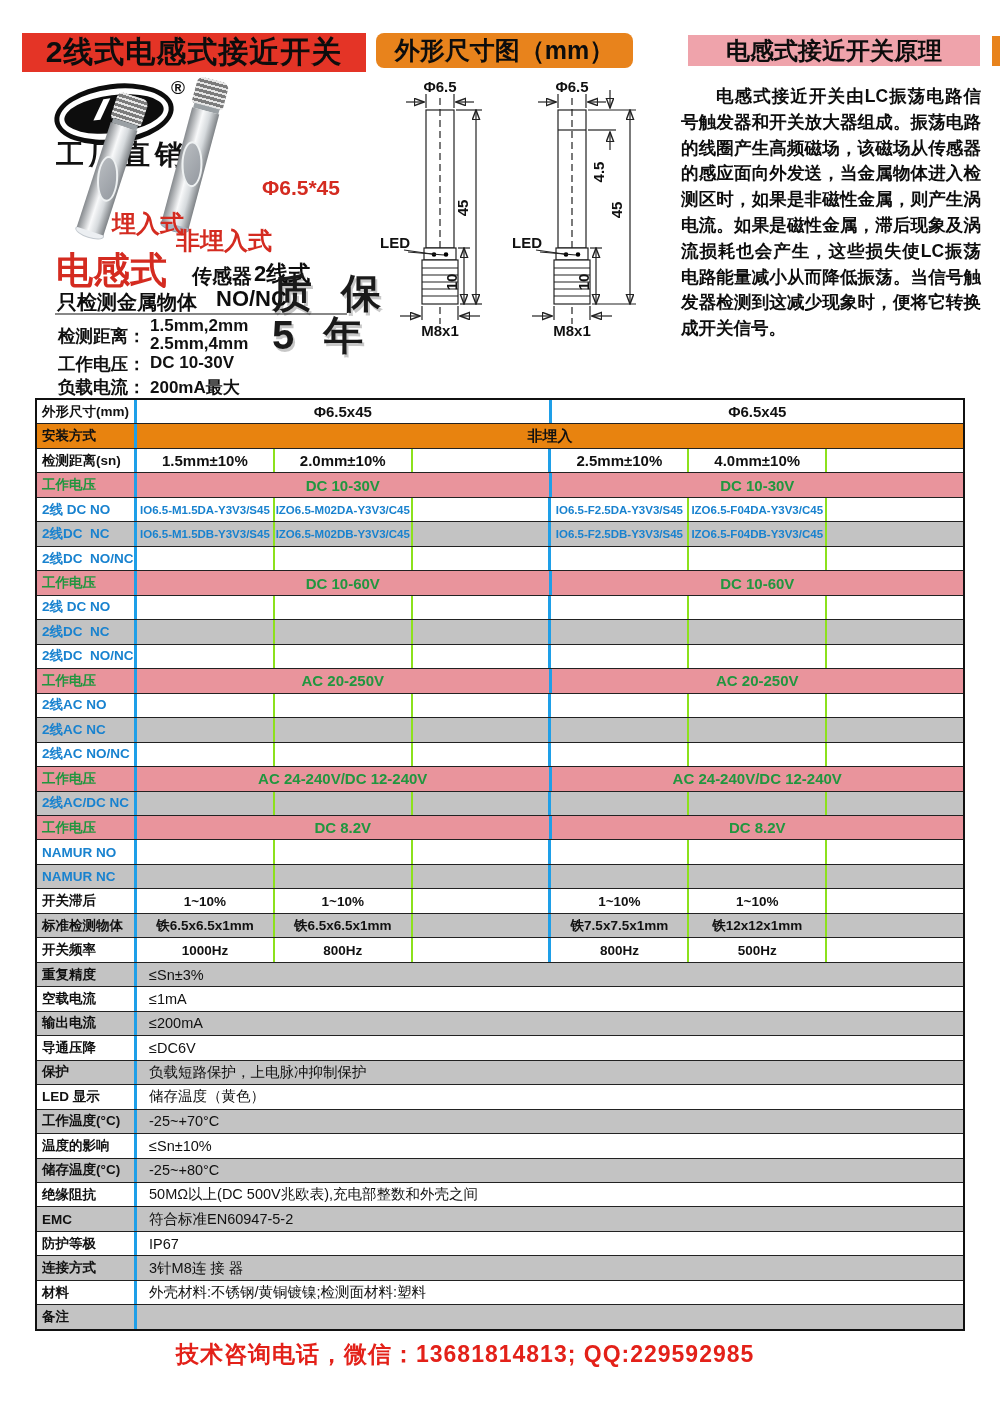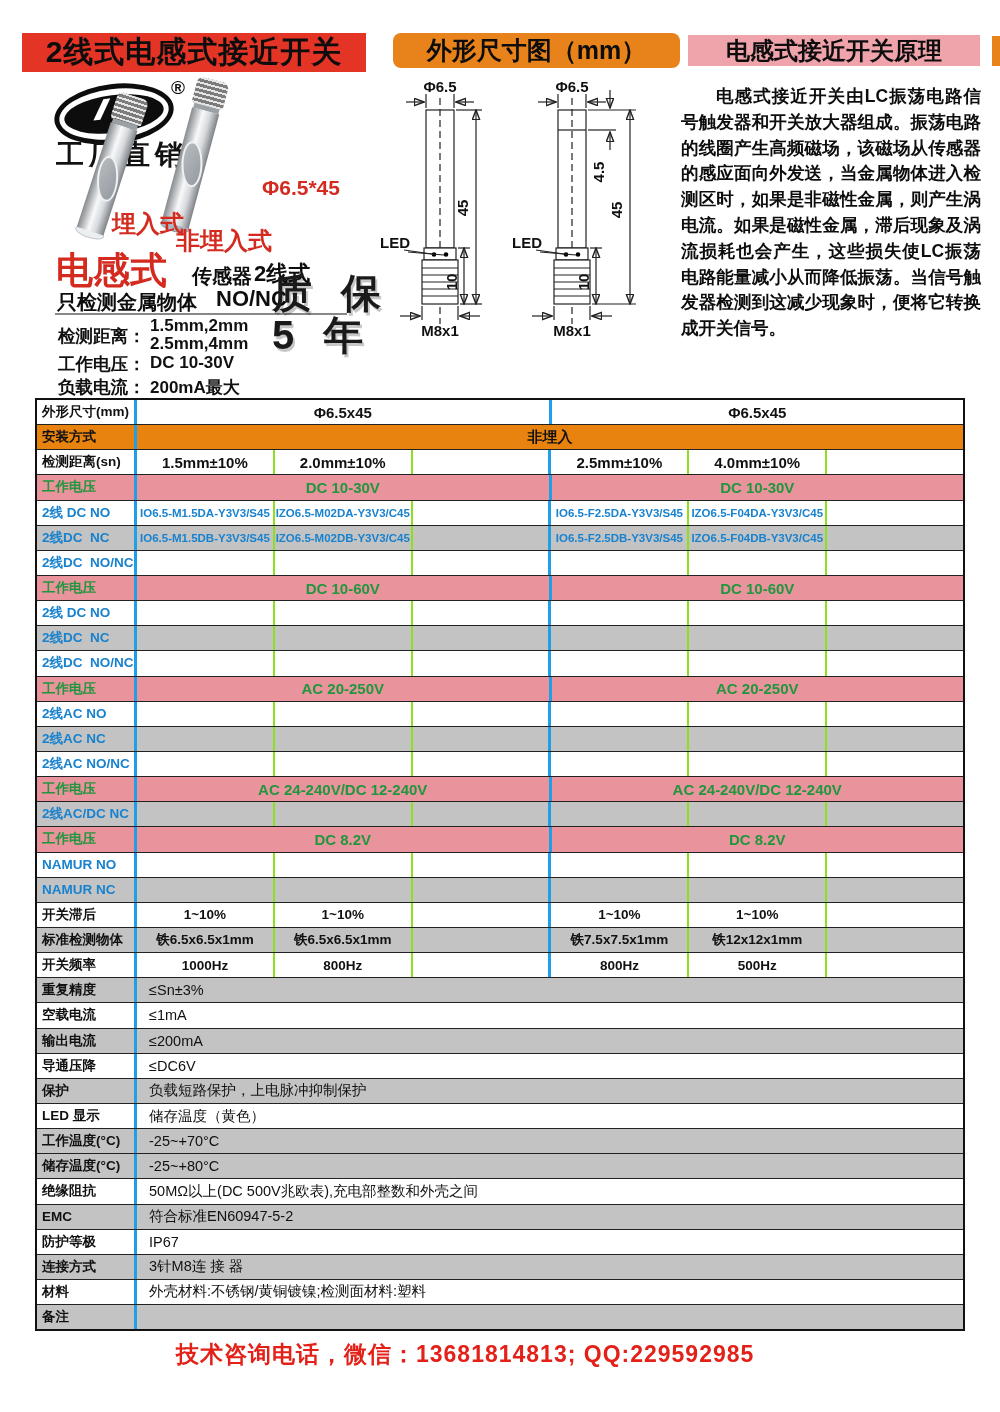--- a/index.html
+++ b/index.html
@@ -2,21 +2,21 @@
 <html><head>
 <meta charset="utf-8">
 <style>
   html,body{margin:0;padding:0;background:#fff;}
   .page{position:relative;width:1000px;height:1412px;background:#fff;overflow:hidden;
         font-family:"Liberation Sans","DejaVu Sans",sans-serif;color:#111;padding-left:20px;}
   
   .hdr{position:absolute;display:flex;align-items:center;justify-content:center;
        font-weight:bold;color:#0d0d0d;white-space:nowrap;}
   .hdr-red{left:22px;top:33px;width:344px;height:39px;background:#e43426;font-size:30px;letter-spacing:1px;}
-  .hdr-orange{left:393px;top:33px;width:287px;height:35px;background:#e8831c;border-radius:8px;font-size:25px;}
+  .hdr-orange{left:376px;top:33px;width:257px;height:35px;background:#e8831c;border-radius:8px;font-size:25px;}
   .hdr-pink{left:688px;top:35px;width:292px;height:31px;background:#efa3ab;font-size:24px;}
   .hdr-sliver{left:992px;top:36px;width:8px;height:30px;background:#e8831c;}
   
   .logo{position:absolute;left:54px;top:84px;width:110px;height:50px;border:5px solid #0d0d0d;
         border-radius:50%;transform:rotate(-7deg);background:#fff;}
   .logo-core{position:absolute;left:5px;top:6px;right:5px;bottom:6px;background:#0d0d0d;border-radius:50%;}
   .logo-slash{position:absolute;background:#fff;width:7px;height:20px;top:9px;transform:skewX(-32deg);}
   .ls1{left:40px;} .ls2{left:58px;}
   .reg-mark{position:absolute;left:171px;top:77px;font-size:19px;font-weight:bold;}
   .brand-caption{position:absolute;left:56px;top:136px;font-size:28px;font-weight:900;letter-spacing:5px;}
@@ -420,20 +420,24 @@
         <div class="tf">负载短路保护，上电脉冲抑制保护</div>
       </div>
       <div class="trow bg-white">
         <div class="tl">LED 显示</div>
         <div class="tf">储存温度（黄色）</div>
       </div>
       <div class="trow bg-gray">
         <div class="tl">工作温度(°C)</div>
         <div class="tf">-25~+70°C</div>
       </div>
+      <div class="trow bg-white">
+        <div class="tl">温度的影响</div>
+        <div class="tf">≤Sn±10%</div>
+      </div>
       <div class="trow bg-gray">
         <div class="tl">储存温度(°C)</div>
         <div class="tf">-25~+80°C</div>
       </div>
       <div class="trow bg-white">
         <div class="tl">绝缘阻抗</div>
         <div class="tf">50MΩ以上(DC 500V兆欧表),充电部整数和外壳之间</div>
       </div>
       <div class="trow bg-gray">
         <div class="tl">EMC</div>

